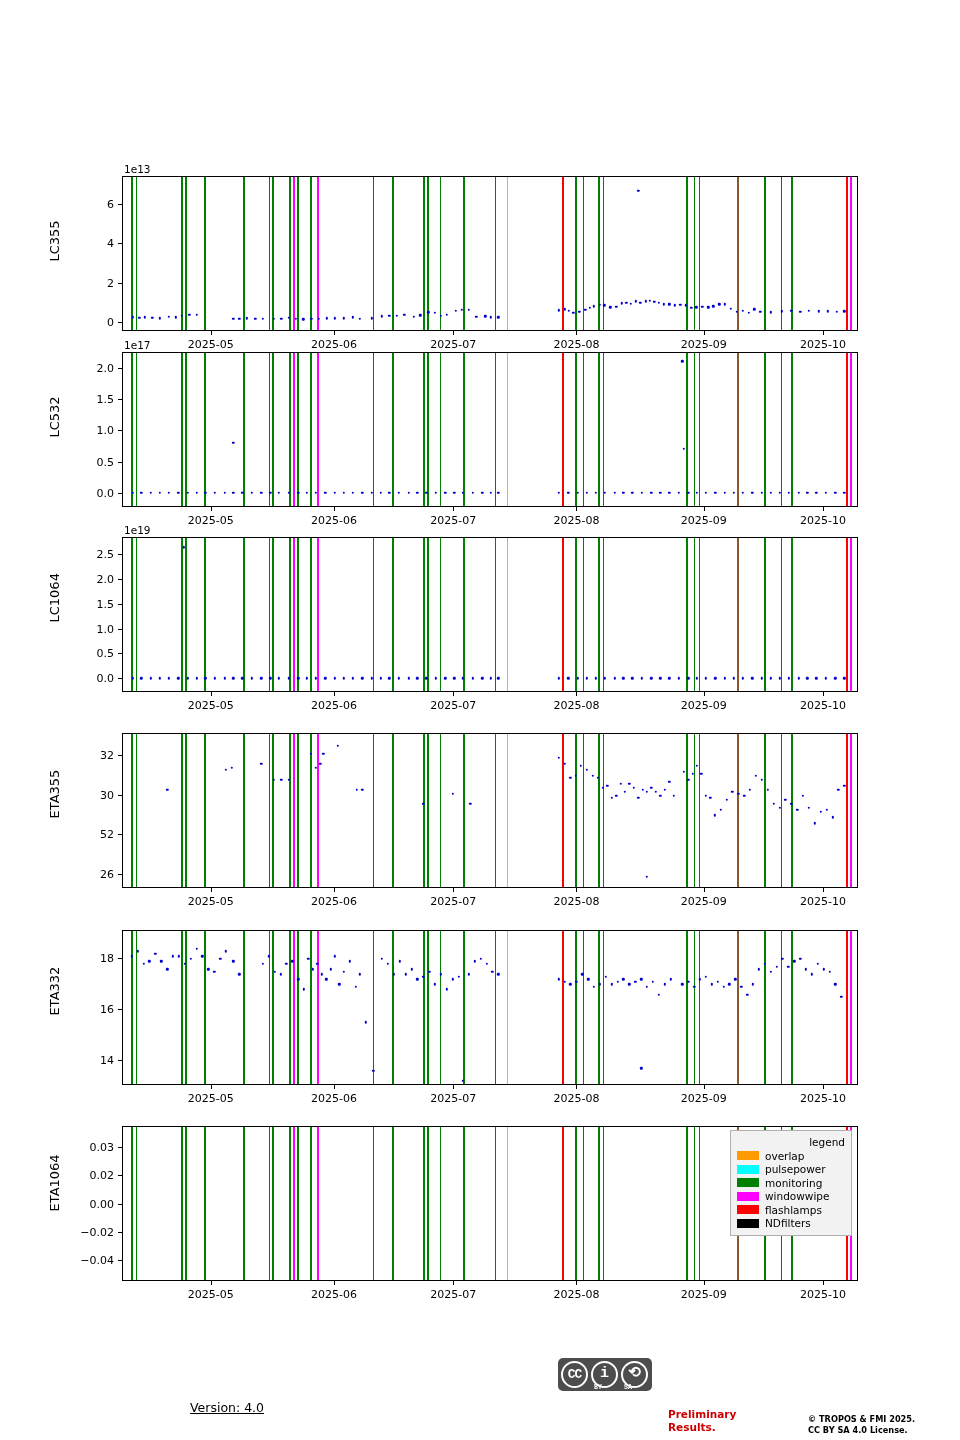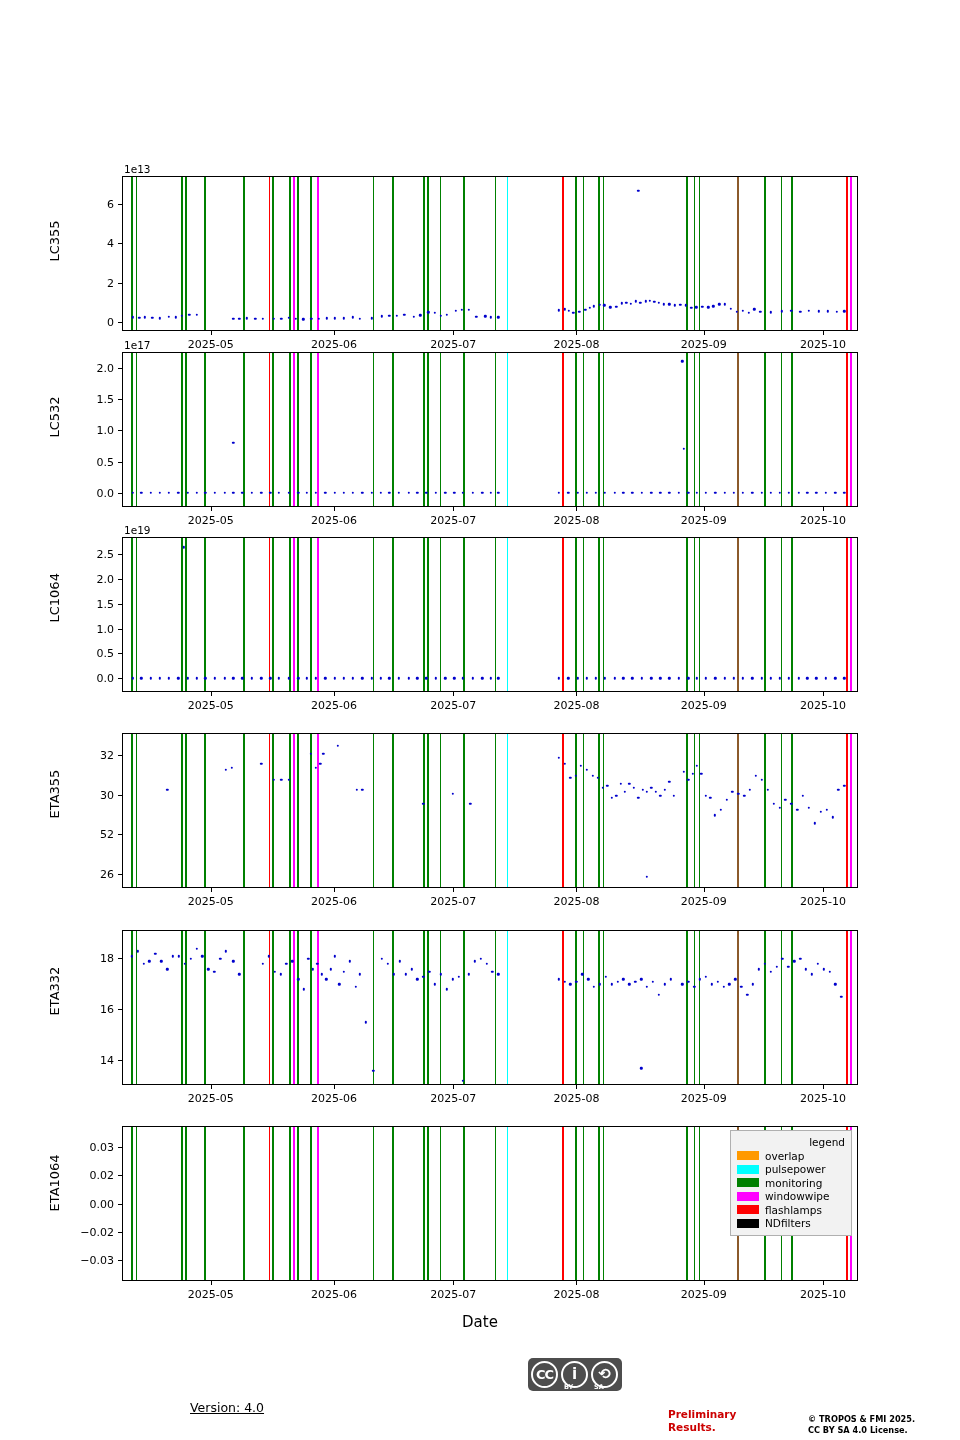--- a/index.html
+++ b/index.html
@@ -845,21 +845,21 @@
           <div class="vline" style="left: 575.552px; background: rgb(0, 128, 0);"></div>
           <div class="vline" style="left: 614.192px; background: rgb(139, 90, 43);"></div>
           <div class="vline" style="left: 641.056px; background: rgb(0, 128, 0);"></div>
           <div class="vline" style="left: 657.616px; background: rgb(0, 128, 0);"></div>
           <div class="vline" style="left: 668.288px; background: rgb(0, 128, 0);"></div>
           <div class="vline" style="left: 723.12px; background: rgb(255, 0, 0);"></div>
           <div class="vline" style="left: 727.168px; background: rgb(255, 0, 255);"></div>
         </div>
       </div>
       <div class="ytick" style="left: 118px; top: 1259.86px;"></div>
-      <div class="yticklbl" style="left: 64px; width: 50px; top: 1259.86px;">−0.03</div>
+      <div class="yticklbl" style="left: 64px; width: 50px; top: 1259.86px;">−0.04</div>
       <div class="ytick" style="left: 118px; top: 1231.68px;"></div>
       <div class="yticklbl" style="left: 64px; width: 50px; top: 1231.68px;">−0.02</div>
       <div class="ytick" style="left: 118px; top: 1203.5px;"></div>
       <div class="yticklbl" style="left: 64px; width: 50px; top: 1203.5px;">0.00</div>
       <div class="ytick" style="left: 118px; top: 1175.32px;"></div>
       <div class="yticklbl" style="left: 64px; width: 50px; top: 1175.32px;">0.02</div>
       <div class="ytick" style="left: 118px; top: 1147.14px;"></div>
       <div class="yticklbl" style="left: 64px; width: 50px; top: 1147.14px;">0.03</div>
       <div class="xtick" style="left: 210.688px; top: 1281px;"></div>
       <div class="xticklbl" style="left: 210.688px; top: 1288px;">2025-05</div>
@@ -868,25 +868,24 @@
       <div class="xtick" style="left: 453.2px; top: 1281px;"></div>
       <div class="xticklbl" style="left: 453.2px; top: 1288px;">2025-07</div>
       <div class="xtick" style="left: 576.48px; top: 1281px;"></div>
       <div class="xticklbl" style="left: 576.48px; top: 1288px;">2025-08</div>
       <div class="xtick" style="left: 703.808px; top: 1281px;"></div>
       <div class="xticklbl" style="left: 703.808px; top: 1288px;">2025-09</div>
       <div class="xtick" style="left: 823.04px; top: 1281px;"></div>
       <div class="xticklbl" style="left: 823.04px; top: 1288px;">2025-10</div>
     </div>
 
-  <div class="xaxis-title" id="xaxis-title" style="top: 1313px;">Date</div>
 
   <div class="version" style="left:190px;top:1400px;text-decoration:underline;">Version: 4.0</div>
 
-  <div class="ccbadge" style="left:528px;top:1358px;">
+  <div class="ccbadge" style="left:558px;top:1358px;font-family:Liberation Mono, monospace;">
     <div class="circ cc1">CC</div>
     <div class="circ cc2">i</div>
     <div class="circ cc3">⟲</div>
     <div class="sub" style="left:36px;">BY</div>
     <div class="sub" style="left:66px;">SA</div>
   </div>
 
   <div class="prelim" style="left:668px;top:1408px;">
     <div>Preliminary</div>
     <div>Results.</div>

